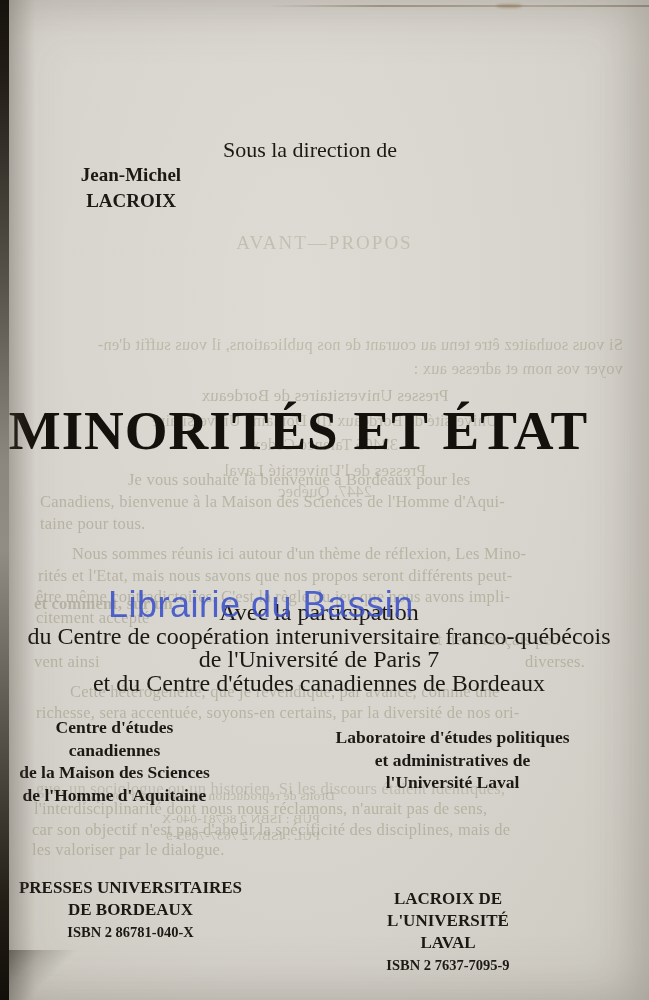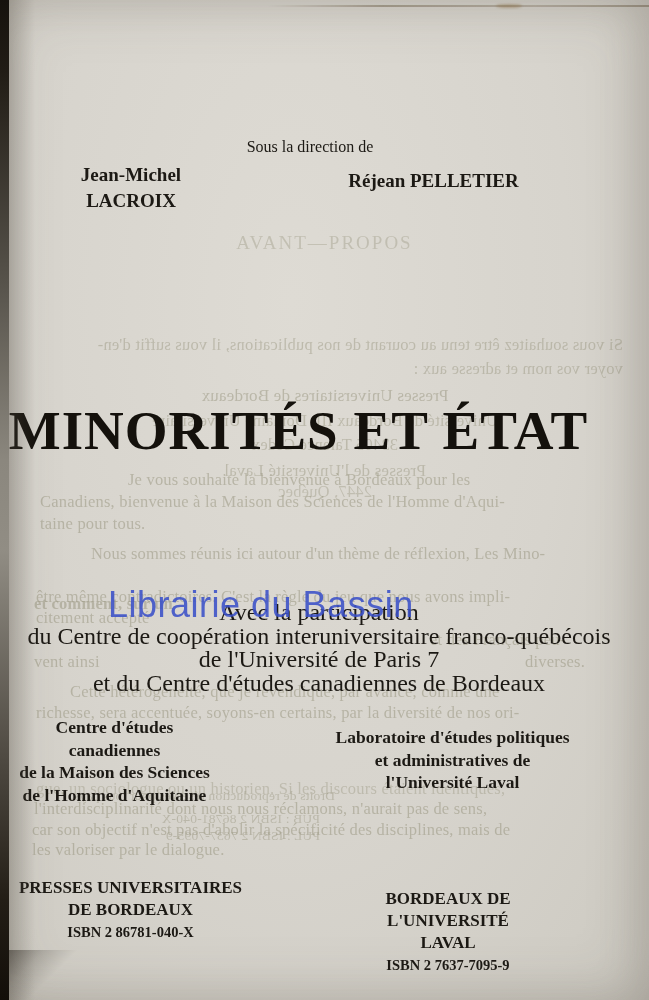--- a/index.html
+++ b/index.html
@@ -24,21 +24,21 @@
   
   .g{position:absolute;z-index:1;font-family:"Liberation Serif",serif;font-size:16.5px;line-height:1;
      color:#98957f;opacity:.52;white-space:nowrap;letter-spacing:.2px;}
   .gm{transform:scaleX(-1);}
   .gb{font-weight:normal;}
   .gc{text-align:center;}
   .gs{font-size:13.5px;}
   
   .t{position:absolute;z-index:2;color:#1c1914;line-height:1;}
   .tc{text-align:center;}
-  .direction{left:0;top:139px;width:620px;font-size:16px;}
+  .direction{left:0;top:139px;width:620px;font-size:22px;}
   .ed-left{left:36px;top:162px;width:190px;font-size:19px;font-weight:bold;line-height:26px;}
   .ed-right{left:336px;top:168px;width:195px;font-size:19px;font-weight:bold;line-height:26px;}
   .title{left:6px;top:403px;width:585px;font-size:55px;font-weight:bold;letter-spacing:1px;color:#14110c;}
   .participation{left:14px;top:601px;width:610px;font-size:24px;line-height:23.5px;}
   .inst-left{left:12px;top:716px;width:205px;font-size:17.5px;font-weight:bold;line-height:22.5px;}
   .inst-right{left:325px;top:726px;width:255px;font-size:17.5px;font-weight:bold;line-height:22.5px;}
   .pub-left{left:18px;top:877px;width:225px;font-size:17px;font-weight:bold;line-height:22px;}
   .pub-right{left:333px;top:888px;width:230px;font-size:17px;font-weight:bold;line-height:22px;}
   .isbn{font-size:14.5px;}
   .watermark{position:absolute;z-index:4;left:108px;top:584px;width:480px;text-align:left;
@@ -54,21 +54,22 @@
   <div class="g gm" style="left:38px;top:337px;width:585px;opacity:.45;">Si vous souhaitez être tenu au courant de nos publications, il vous suffit d'en-</div>
   <div class="g gm" style="left:38px;top:361px;width:585px;opacity:.45;">voyer vos nom et adresse aux :</div>
   <div class="g gm gb gc" style="left:150px;top:387px;width:350px;font-size:17px;opacity:.5;">Presses Universitaires de Bordeaux</div>
   <div class="g gm gc" style="left:140px;top:413px;width:370px;opacity:.45;">Université de Bordeaux III, Domaine Universitaire</div>
   <div class="g gm gc" style="left:200px;top:437px;width:250px;opacity:.45;">33405 Talence Cedex</div>
   <div class="g gm gb gc" style="left:170px;top:462px;width:310px;font-size:17px;opacity:.45;">Presses de l'Université Laval</div>
   <div class="g gm gc" style="left:200px;top:484px;width:250px;opacity:.4;">2447, Québec</div>
   <div class="g" style="left:92px;top:472px;margin-left:36px;">Je vous souhaite la bienvenue à Bordeaux pour les</div>
   <div class="g" style="left:40px;top:494px;">Canadiens, bienvenue à la Maison des Sciences de l'Homme d'Aqui-</div>
   <div class="g" style="left:40px;top:516px;">taine pour tous.</div>
-  <div class="g" style="left:72px;top:546px;margin-left:19px;">Nous sommes réunis ici autour d'un thème de réflexion, Les Mino-</div>
+  <div class="g" style="left:72px;top:546px;">Nous sommes réunis ici autour d'un thème de réflexion, Les Mino-</div>
+  <div class="g" style="left:38px;top:568px;">rités et l'Etat, mais nous savons que nos propos seront différents peut-</div>
   <div class="g" style="left:36px;top:589px;">être même contradictoires. C'est la règle du jeu que nous avons impli-</div>
   <div class="g" style="left:36px;top:610px;">citement accepté</div>
   <div class="g" style="left:34px;top:596px;font-weight:bold;">et comment, sur un</div>
   <div class="g" style="left:430px;top:632px;">et des Français peu-</div>
   <div class="g" style="left:34px;top:654px;">vent ainsi</div>
   <div class="g" style="left:525px;top:654px;">diverses.</div>
   <div class="g" style="left:70px;top:684px;">Cette hétérogénéité, que je revendique, par avance, comme une</div>
   <div class="g" style="left:36px;top:705px;">richesse, sera accentuée, soyons-en certains, par la diversité de nos ori-</div>
   <div class="g" style="left:36px;top:781px;opacity:.4;">gue, un sociologue ou un historien. Si les discours étaient identiques,</div>
   <div class="g gm gs" style="left:95px;top:789px;width:240px;opacity:.45;">Droits de reproduction réservés pour tous pays.</div>
@@ -77,21 +78,20 @@
   <div class="g" style="left:32px;top:822px;">car son objectif n'est pas d'abolir la spécificité des disciplines, mais de</div>
   <div class="g gm gs" style="left:120px;top:829px;width:200px;opacity:.45;">PUL : ISBN 2 7637-7095-9</div>
   <div class="g" style="left:32px;top:842px;">les valoriser par le dialogue.</div>
 
   <div class="t tc direction">Sous la direction de</div>
 
   <div class="t tc ed-left">
     <div>Jean-Michel LACROIX</div>
   </div>
   <div class="t tc ed-right">
-    <div>Réjean PELLETIER</div>
   </div>
 
   <div class="t tc title">MINORITÉS ET ÉTAT</div>
 
   <div class="t tc participation">
     <div>Avec la participation</div>
     <div>du Centre de coopération interuniversitaire franco-québécois</div>
     <div>de l'Université de Paris 7</div>
     <div>et du Centre d'études canadiennes de Bordeaux</div>
   </div>
@@ -106,21 +106,21 @@
     <div>et administratives de</div>
     <div>l'Université Laval</div>
   </div>
 
   <div class="t tc pub-left">
     <div>PRESSES UNIVERSITAIRES</div>
     <div>DE BORDEAUX</div>
     <div class="isbn">ISBN 2 86781-040-X</div>
   </div>
   <div class="t tc pub-right">
-    <div>BORDEAUX DE L'UNIVERSITÉ</div>
+    <div>LACROIX DE L'UNIVERSITÉ</div>
     <div>LAVAL</div>
     <div class="isbn">ISBN 2 7637-7095-9</div>
   </div>
 
   <div class="watermark">Librairie du Bassin</div>
 
   <div class="edge-left"></div>
   <div class="gutter-shade"></div>
   <div class="top-edge"></div>
   <div class="smudge"></div>

